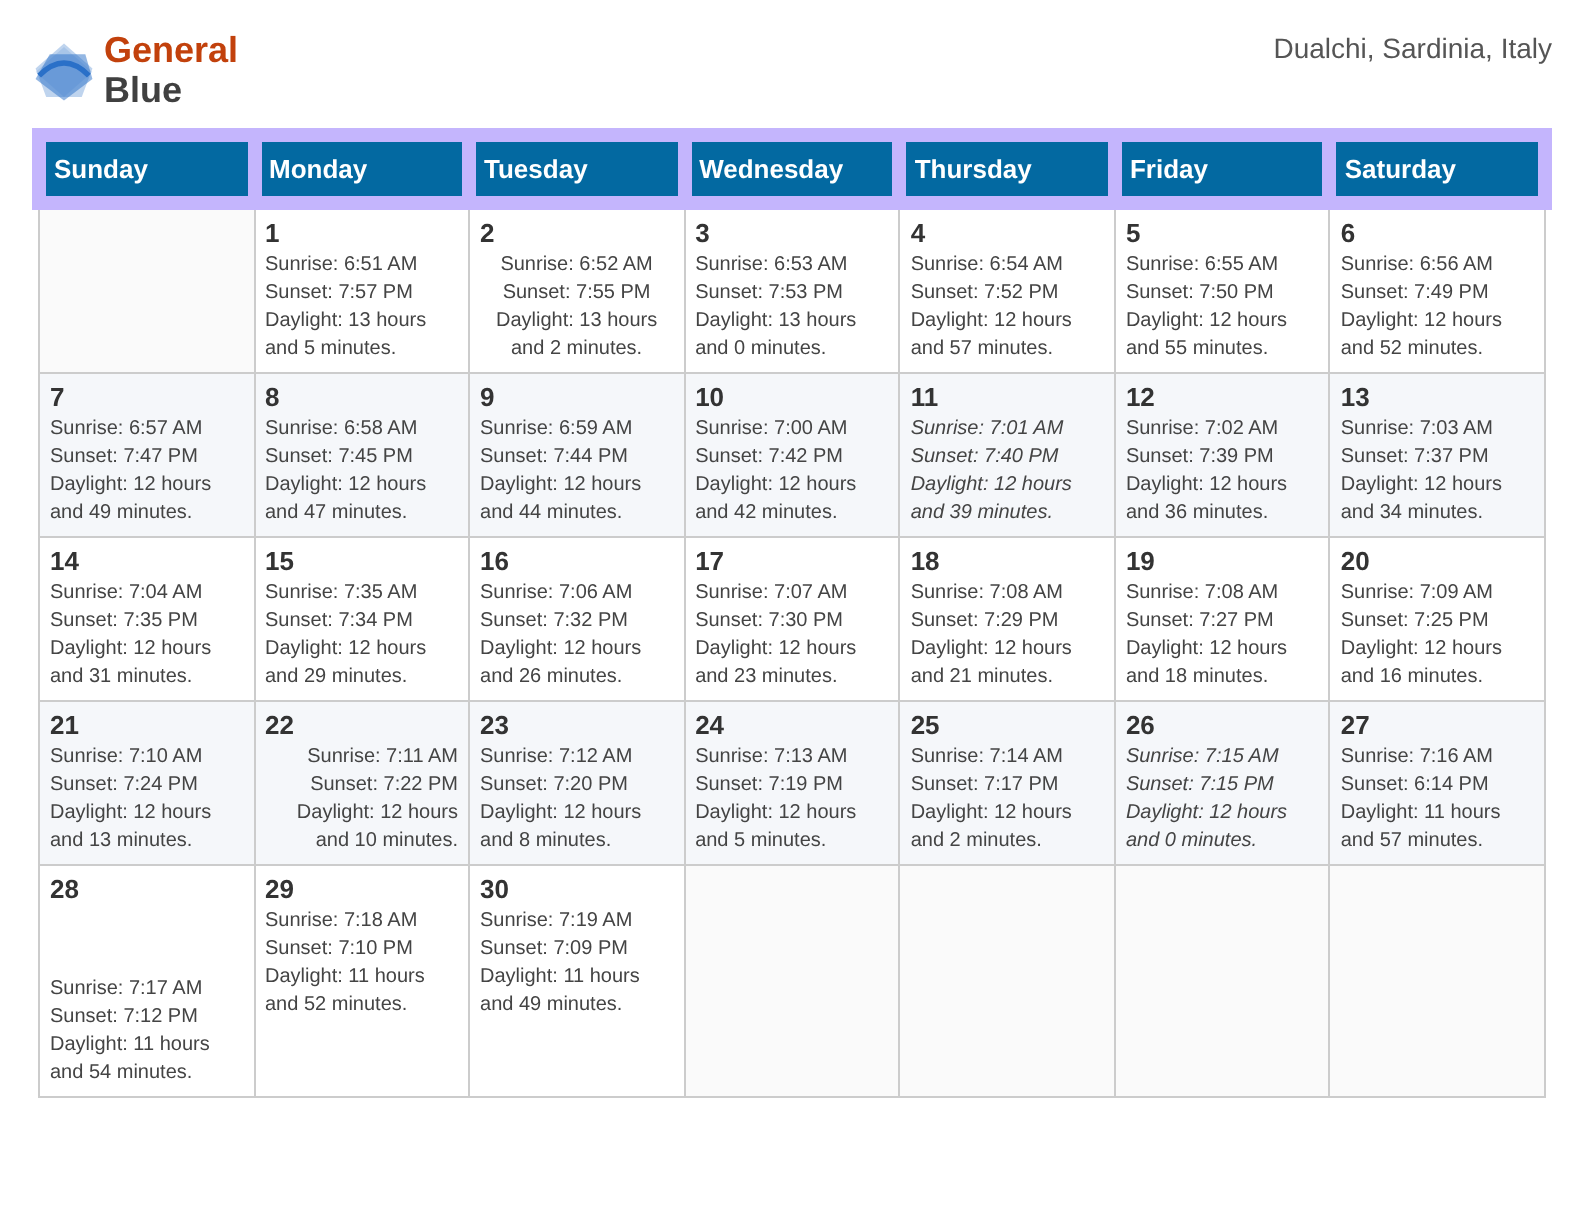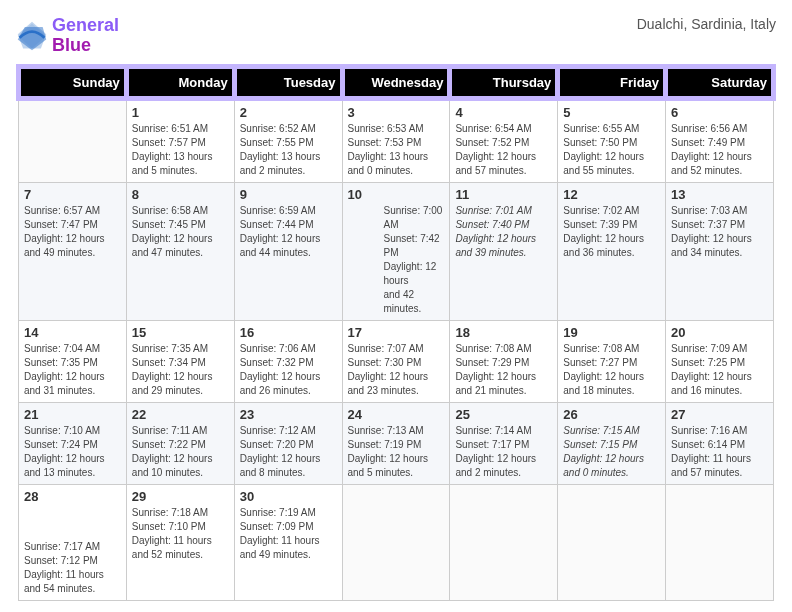--- a/index.html
+++ b/index.html
@@ -19,22 +19,22 @@
     .logo {
       display: flex;
       align-items: center;
       gap: 4px;
     }
     .logo-text {
       font-size: 18px;
       font-weight: bold;
       line-height: 1.1;
     }
-    .logo-text .general { color: #8b5cf6; }
-    .logo-text .blue { color: #a21caf; text-align: right; }
+    .logo-text .general { color: #c2410c; }
+    .logo-text .blue { color: #404040; text-align: right; }
     .logo-icon {
       width: 32px;
       height: 32px;
     }
     .title-block {
       text-align: right;
     }
     .month-title {
       font-size: 28px;
       font-weight: bold;
@@ -43,27 +43,27 @@
     .location {
       font-size: 14px;
       color: #555;
     }
     .calendar {
       width: 100%;
       border-collapse: collapse;
       border: 1px solid #ccc;
     }
     .calendar th {
-      background: #000000;
+      background: #0369a1;
       color: #fff;
       font-size: 13px;
       font-weight: bold;
       padding: 6px 4px;
-      text-align: right;
-      border: 5px solid #c4b5fd;
+      text-align: left;
+      border: 7px solid #c4b5fd;
     }
     .calendar td {
       vertical-align: top;
       border: 1px solid #ccc;
       padding: 4px 5px;
       width: 108px;
       min-height: 80px;
       font-size: 10.5px;
       color: #333;
     }
@@ -118,21 +118,21 @@
         <td class="empty"></td>
         <td>
           <div class="day-number">1</div>
           <div class="day-info" style="white-space: pre-line;">Sunrise: 6:51 AM
 Sunset: 7:57 PM
 Daylight: 13 hours
 and 5 minutes.</div>
         </td>
         <td>
           <div class="day-number">2</div>
-          <div class="day-info" style="white-space: pre-line;">Sunrise: 6:52 AM
+          <div class="day-info" style="white-space: pre-line; text-align: center;">Sunrise: 6:52 AM
 Sunset: 7:55 PM
 Daylight: 13 hours
 and 2 minutes.</div>
         </td>
         <td>
           <div class="day-number">3</div>
           <div class="day-info" style="white-space: pre-line;">Sunrise: 6:53 AM
 Sunset: 7:53 PM
 Daylight: 13 hours
 and 0 minutes.</div>
@@ -176,21 +176,21 @@
         </td>
         <td>
           <div class="day-number">9</div>
           <div class="day-info" style="white-space: pre-line;">Sunrise: 6:59 AM
 Sunset: 7:44 PM
 Daylight: 12 hours
 and 44 minutes.</div>
         </td>
         <td>
           <div class="day-number">10</div>
-          <div class="day-info" style="white-space: pre-line; margin-left: 36px;">Sunrise: 7:00 AM
+          <div class="day-info" style="white-space: pre-line;">Sunrise: 7:00 AM
 Sunset: 7:42 PM
 Daylight: 12 hours
 and 42 minutes.</div>
         </td>
         <td>
           <div class="day-number">11</div>
           <div class="day-info" style="white-space: pre-line; font-style: italic;">Sunrise: 7:01 AM
 Sunset: 7:40 PM
 Daylight: 12 hours
 and 39 minutes.</div>
@@ -264,21 +264,21 @@
       <tr class="row-alt">
         <td>
           <div class="day-number">21</div>
           <div class="day-info" style="white-space: pre-line;">Sunrise: 7:10 AM
 Sunset: 7:24 PM
 Daylight: 12 hours
 and 13 minutes.</div>
         </td>
         <td>
           <div class="day-number">22</div>
-          <div class="day-info" style="white-space: pre-line;">Sunrise: 7:11 AM
+          <div class="day-info" style="white-space: pre-line; text-align: right;">Sunrise: 7:11 AM
 Sunset: 7:22 PM
 Daylight: 12 hours
 and 10 minutes.</div>
         </td>
         <td>
           <div class="day-number">23</div>
           <div class="day-info" style="white-space: pre-line;">Sunrise: 7:12 AM
 Sunset: 7:20 PM
 Daylight: 12 hours
 and 8 minutes.</div>

